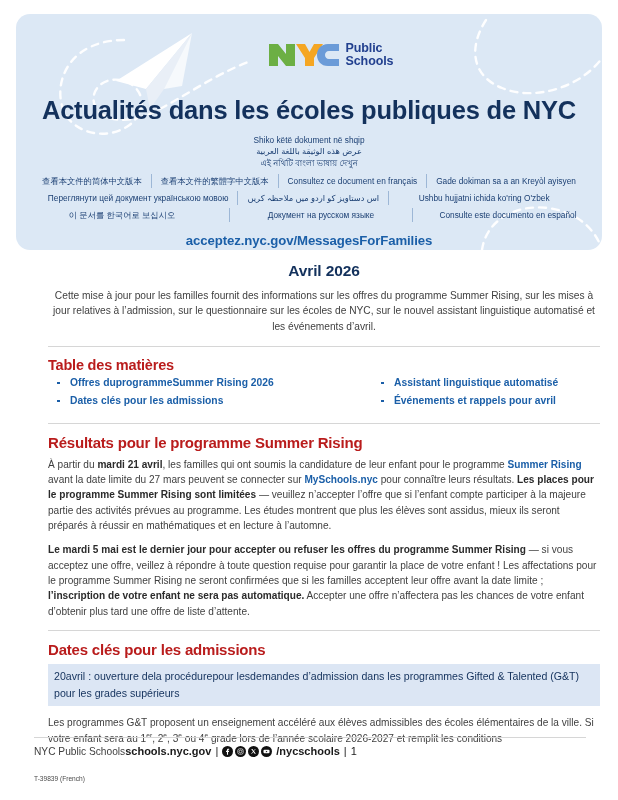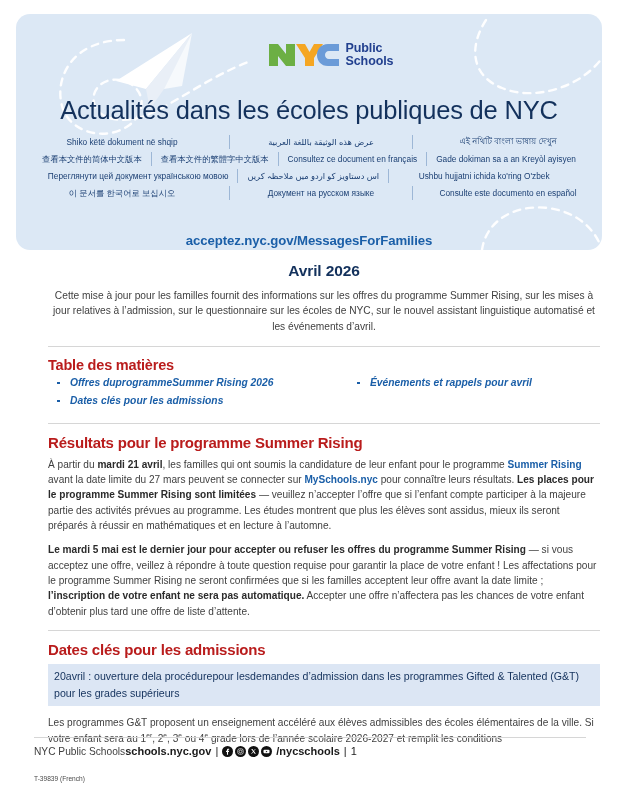--- a/index.html
+++ b/index.html
@@ -32,32 +32,32 @@
   .nyc-words{
     font-weight:bold;font-size:12.5px;line-height:1.06;
     color:#22408f;letter-spacing:-0.1px;
   }
 
   .banner-title{
     position:absolute;left:0;right:0;top:82px;
     text-align:center;
     font-size:25.5px;
     color:#13315c;
-    font-weight:400;
+    font-weight:700;
     letter-spacing:-0.2px;
   }
 
   .lang-block{
     position:absolute;left:18px;right:18px;top:121px;
   }
   .lang-row{
     display:flex;justify-content:center;align-items:center;
     margin-bottom:3px;
   }
-  .lang-row.r1{gap:0;}
+  .lang-row.r1{gap:0;flex-direction:column;}
   .lang-item{
     color:#1b3f73;
     font-size:8.3px;
     padding:0 9px;
     white-space:nowrap;
     text-align:center;
   }
   .lang-sep{
     width:1px;height:14px;background:#9db7d6;flex:0 0 1px;
   }
@@ -84,21 +84,21 @@
   }
   .rule{height:1px;background:#d6d6d6;margin:0 0 10px 0;}
   .rule.tight{margin:11px 0 10px 0;}
 
   h2.sec{
     font-size:15px;font-weight:bold;color:#b91c1c;margin:0 0 6px 0;
     letter-spacing:-0.2px;
   }
   h2.sec.toc{font-size:14.5px;margin-bottom:4px;}
 
-  .toc-cols{display:flex;margin:0 0 10px 0;font-style:italic;}
+  .toc-cols{display:flex;gap:24px;margin:0 0 10px 0;}
   .toc-col{flex:1;}
   .toc-col.left{flex:0 0 300px;}
   ul.toc{list-style:none;margin:0;padding:0;}
   ul.toc li{
     position:relative;padding-left:22px;margin-bottom:5px;
     font-size:10.3px;font-weight:bold;color:#1b5fa8;line-height:1.25;
   }
   ul.toc li::before{
     content:"";position:absolute;left:9px;top:5px;
     width:2.6px;height:2.6px;background:#1b5fa8;border-radius:0;
@@ -236,20 +236,21 @@
 
     <div class="toc-cols">
       <div class="toc-col left">
         <ul class="toc">
           <li>Offres duprogrammeSummer Rising 2026</li>
           <li>Dates clés pour les admissions</li>
         </ul>
       </div>
       <div class="toc-col">
         <ul class="toc">
+          <li>Assistant linguistique automatisé</li>
           <li>Événements et rappels pour avril</li>
         </ul>
       </div>
     </div>
 
     <div class="rule"></div>
 
     <h2 class="sec">Résultats pour le programme Summer Rising</h2>
 
     <p class="body"><span>À partir du </span><b>mardi 21 avril</b><span>, les familles qui ont soumis la candidature de leur enfant pour le programme </span><span class="lnk">Summer Rising</span><span> avant la date limite du 27 mars peuvent se connecter sur </span><span class="lnk">MySchools.nyc</span><span> pour connaître leurs résultats. </span><b>Les places pour le programme Summer Rising sont limitées</b><span> — veuillez n’accepter l’offre que si l’enfant compte participer à la majeure partie des activités prévues au programme. Les études montrent que plus les élèves sont assidus, mieux ils seront préparés à réussir en mathématiques et en lecture à l’automne.</span></p>

